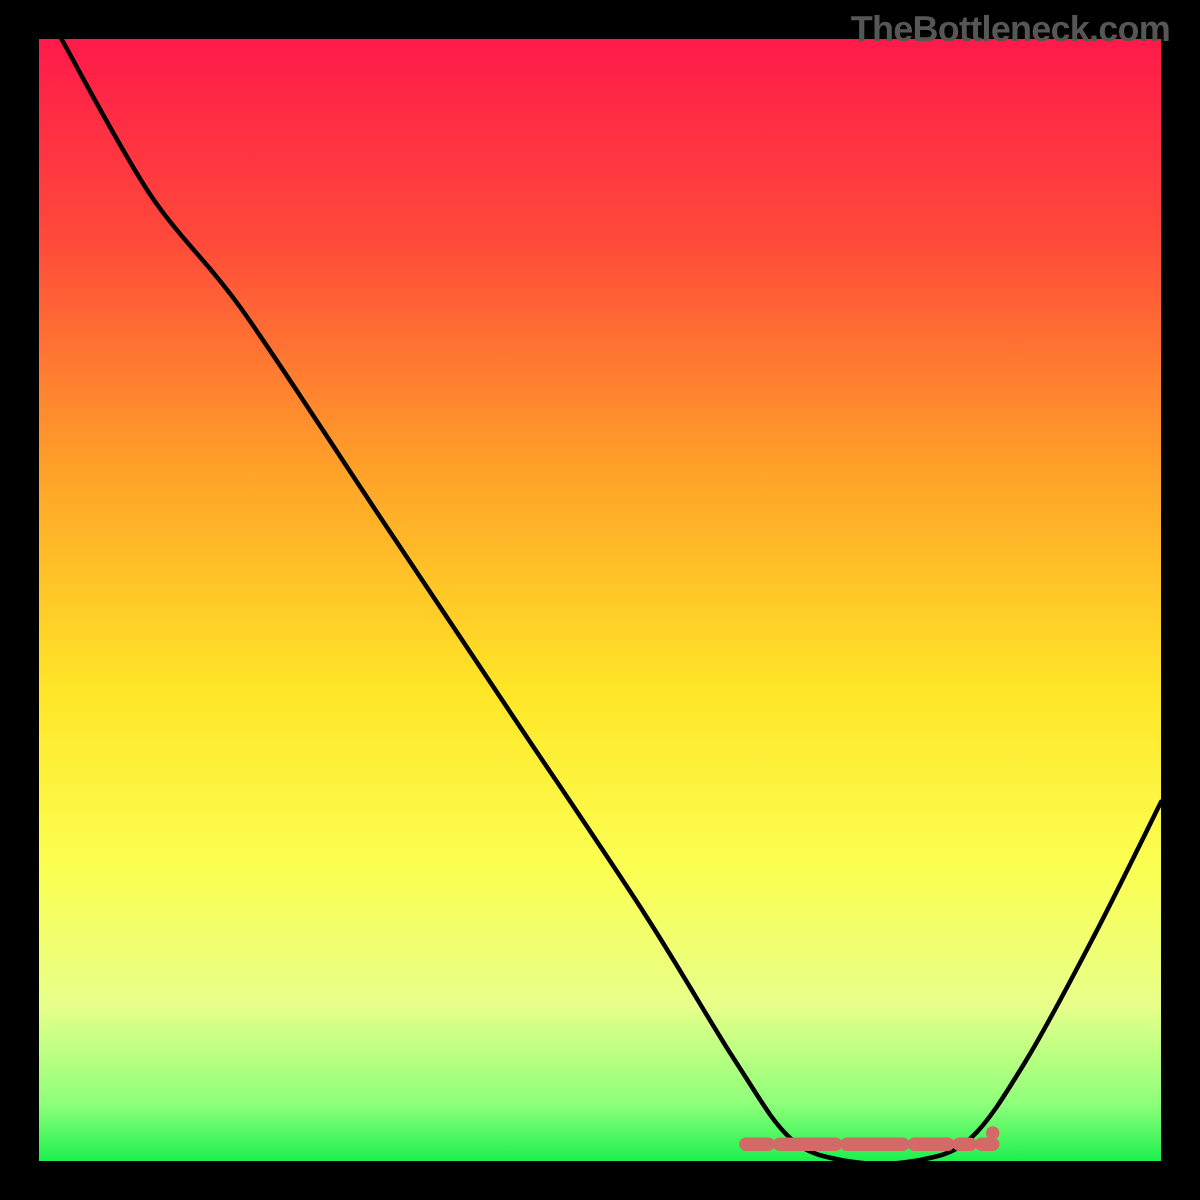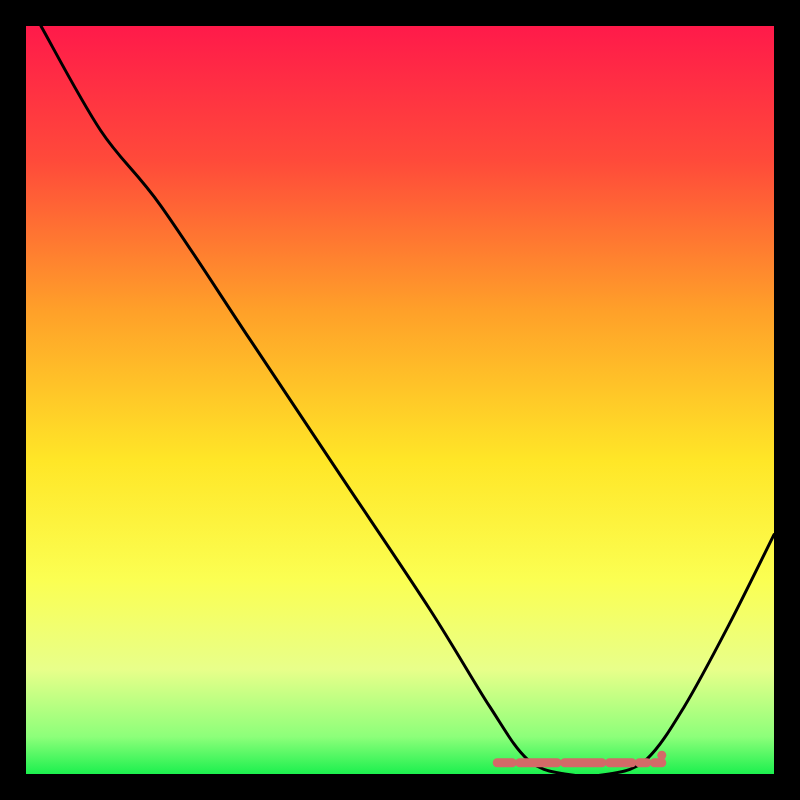--- a/index.html
+++ b/index.html
@@ -22,20 +22,21 @@
     top: 26px;
     width: 748px;
     height: 748px;
   }
   .plot svg { display: block; }
 </style>
 </head>
 <body>
 
 <div class="wrap">
+  <div class="watermark">TheBottleneck.com</div>
   <div class="plot">
     <svg id="chart-svg" width="748" height="748" viewBox="0 0 748 748" preserveAspectRatio="none">
         <defs>
           <linearGradient id="bg-grad" x1="0" y1="0" x2="0" y2="1">
             <stop offset="0%" stop-color="#ff1a4a"></stop>
             <stop offset="18%" stop-color="#ff4a3a"></stop>
             <stop offset="38%" stop-color="#ffa029"></stop>
             <stop offset="58%" stop-color="#ffe627"></stop>
             <stop offset="74%" stop-color="#fbff52"></stop>
             <stop offset="86%" stop-color="#e8ff8a"></stop>

